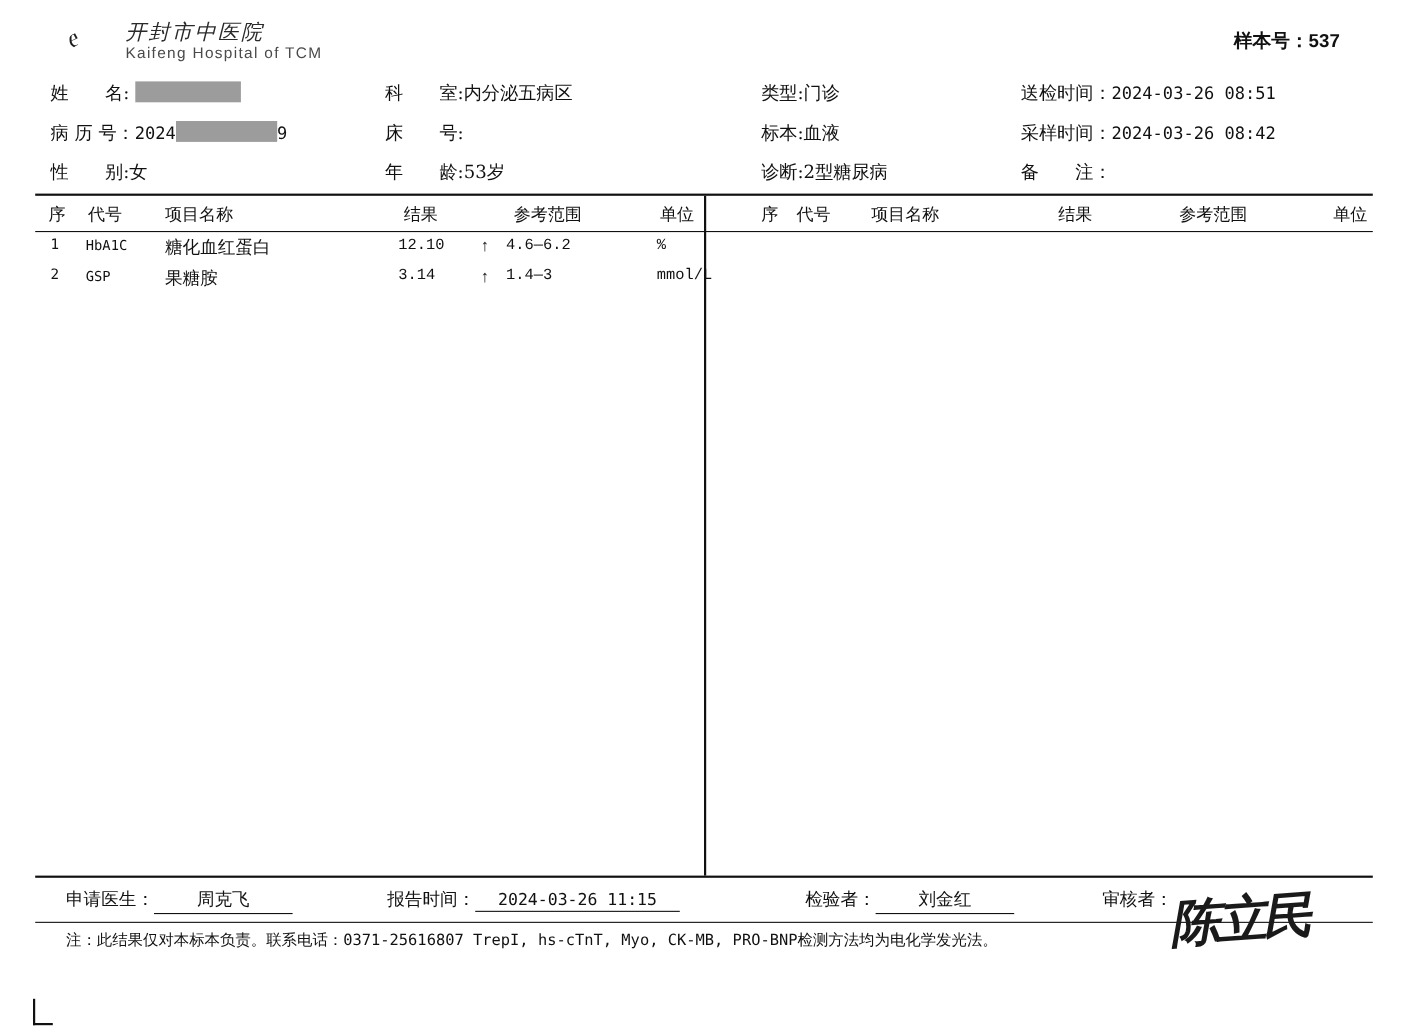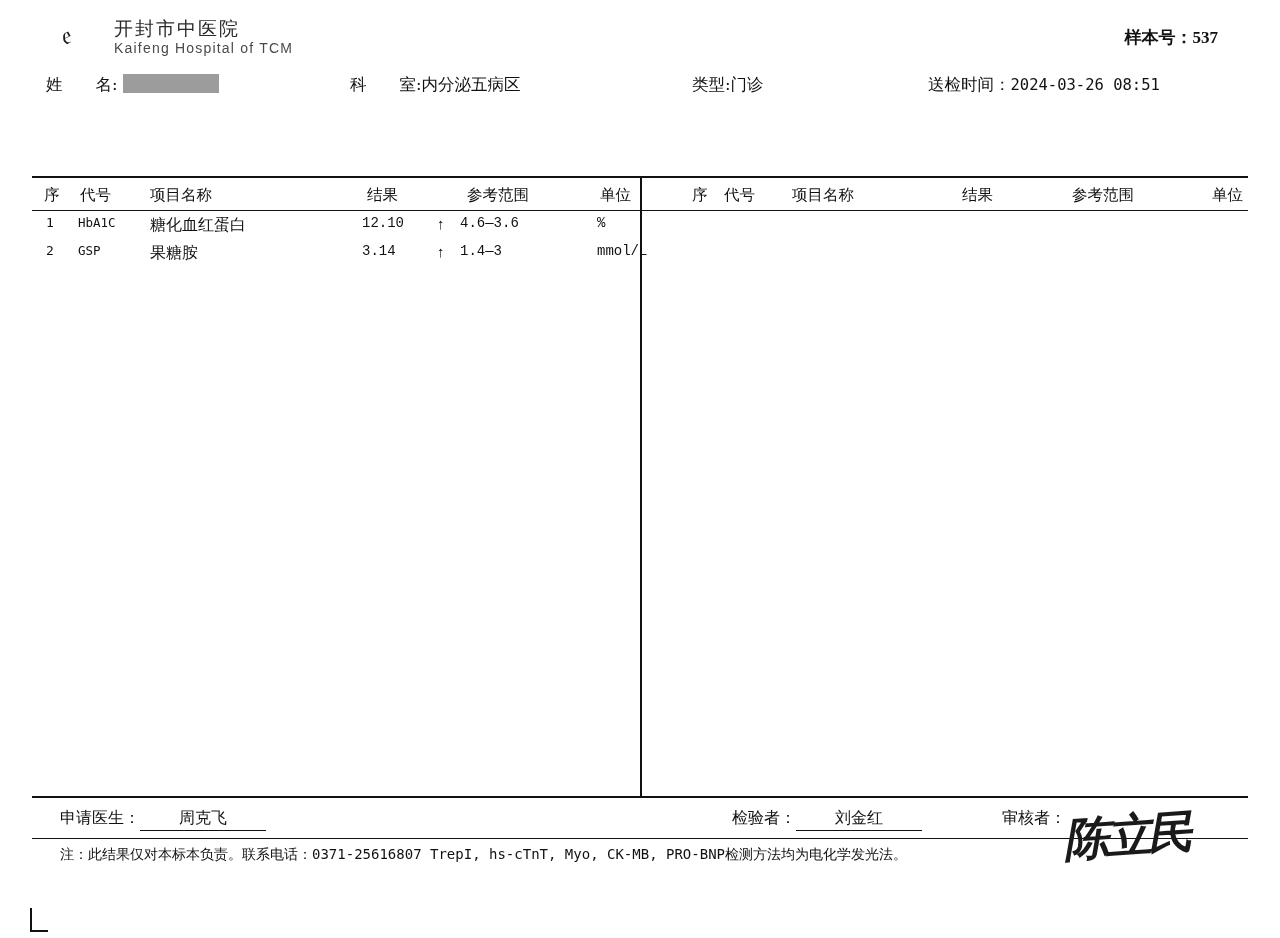--- a/index.html
+++ b/index.html
@@ -47,20 +47,21 @@
   }
   .logo-cn {
     position: absolute;
     left: 52px;
     top: 0px;
     font-family: "DejaVu Serif", serif;
     font-size: 19px;
     letter-spacing: 2px;
     color: #2a2a2a;
     white-space: nowrap;
+    font-style: italic;
   }
   .logo-en {
     position: absolute;
     left: 52px;
     top: 24px;
     font-size: 14px;
     letter-spacing: 1.2px;
     color: #4a4a4a;
     white-space: nowrap;
   }
@@ -78,21 +79,21 @@
   .sample-no {
     position: absolute;
     right: 62px;
     top: 26px;
     font-size: 17px;
     font-weight: bold;
     font-family: "DejaVu Serif", serif;
     white-space: nowrap;
   }
   .sample-no .val {
-    font-family: Liberation Serif, serif;
+    font-family: Liberation Sans, sans-serif;
     font-weight: bold;
   }
 
   
   .info {
     position: relative;
     margin: 6px 32px 0 32px;
     height: 108px;
   }
   .info-row {
@@ -294,21 +295,49 @@
         <span class="lab">科　　室:</span><span class="val">内分泌五病区</span>
       </div>
       <div class="cell c3">
         <span class="lab">类型:</span><span class="val">门诊</span>
       </div>
       <div class="cell c4">
         <span class="lab">送检时间：</span><span class="val mono">2024-03-26 08:51</span>
       </div>
     </div>
 
-
+    <div class="info-row">
+      <div class="cell c1">
+        <span class="lab">病 历 号：</span><span class="val mono">2024</span><span class="redact mrn"></span><span class="val mono">9</span>
+      </div>
+      <div class="cell c2">
+        <span class="lab">床　　号:</span><span class="val"></span>
+      </div>
+      <div class="cell c3">
+        <span class="lab">标本:</span><span class="val">血液</span>
+      </div>
+      <div class="cell c4">
+        <span class="lab">采样时间：</span><span class="val mono">2024-03-26 08:42</span>
+      </div>
+    </div>
+
+    <div class="info-row">
+      <div class="cell c1">
+        <span class="lab">性　　别:</span><span class="val">女</span>
+      </div>
+      <div class="cell c2">
+        <span class="lab">年　　龄:</span><span class="val">53岁</span>
+      </div>
+      <div class="cell c3">
+        <span class="lab">诊断:</span><span class="val">2型糖尿病</span>
+      </div>
+      <div class="cell c4">
+        <span class="lab">备　　注：</span><span class="val"></span>
+      </div>
+    </div>
   </div>
 
   <div class="tbl-wrap">
     <div class="divider"></div>
 
     <div class="tbl-head">
       <div class="hcell h-seq">序</div>
       <div class="hcell h-code">代号</div>
       <div class="hcell h-name">项目名称</div>
       <div class="hcell h-res">结果</div>
@@ -323,40 +352,43 @@
       <div class="hcell r-unit">单位</div>
     </div>
 
     <div class="rows">
       <div class="row">
         <div class="rcell p-seq">1</div>
         <div class="rcell p-code">HbA1C</div>
         <div class="rcell cn p-name">糖化血红蛋白</div>
         <div class="rcell mono p-res">12.10</div>
         <div class="rcell p-flag">↑</div>
-        <div class="rcell mono p-ref">4.6—3.6</div>
+        <div class="rcell mono p-ref">4.6—6.2</div>
         <div class="rcell mono p-unit">%</div>
       </div>
       <div class="row">
         <div class="rcell p-seq">2</div>
         <div class="rcell p-code">GSP</div>
         <div class="rcell cn p-name">果糖胺</div>
         <div class="rcell mono p-res">3.14</div>
         <div class="rcell p-flag">↑</div>
         <div class="rcell mono p-ref">1.4—3</div>
         <div class="rcell mono p-unit">mmol/L</div>
       </div>
     </div>
   </div>
 
   <div class="footer">
     <div class="foot-row">
       <div class="fcell f-doc">
         <span>申请医生：</span><span class="sigline">周克飞</span>
       </div>
+      <div class="fcell f-time">
+        <span>报告时间：</span><span class="sigline wide mono-t">2024-03-26 11:15</span>
+      </div>
       <div class="fcell f-exam">
         <span>检验者：</span><span class="sigline">刘金红</span>
       </div>
       <div class="fcell f-audit">
         <span>审核者：</span>
       </div>
       <div class="signature">陈立民</div>
     </div>
     <div class="note">
       <span class="mono-t">注：此结果仅对本标本负责。联系电话：0371-25616807 TrepI, hs-cTnT, Myo, CK-MB, PRO-BNP检测方法均为电化学发光法。</span>

